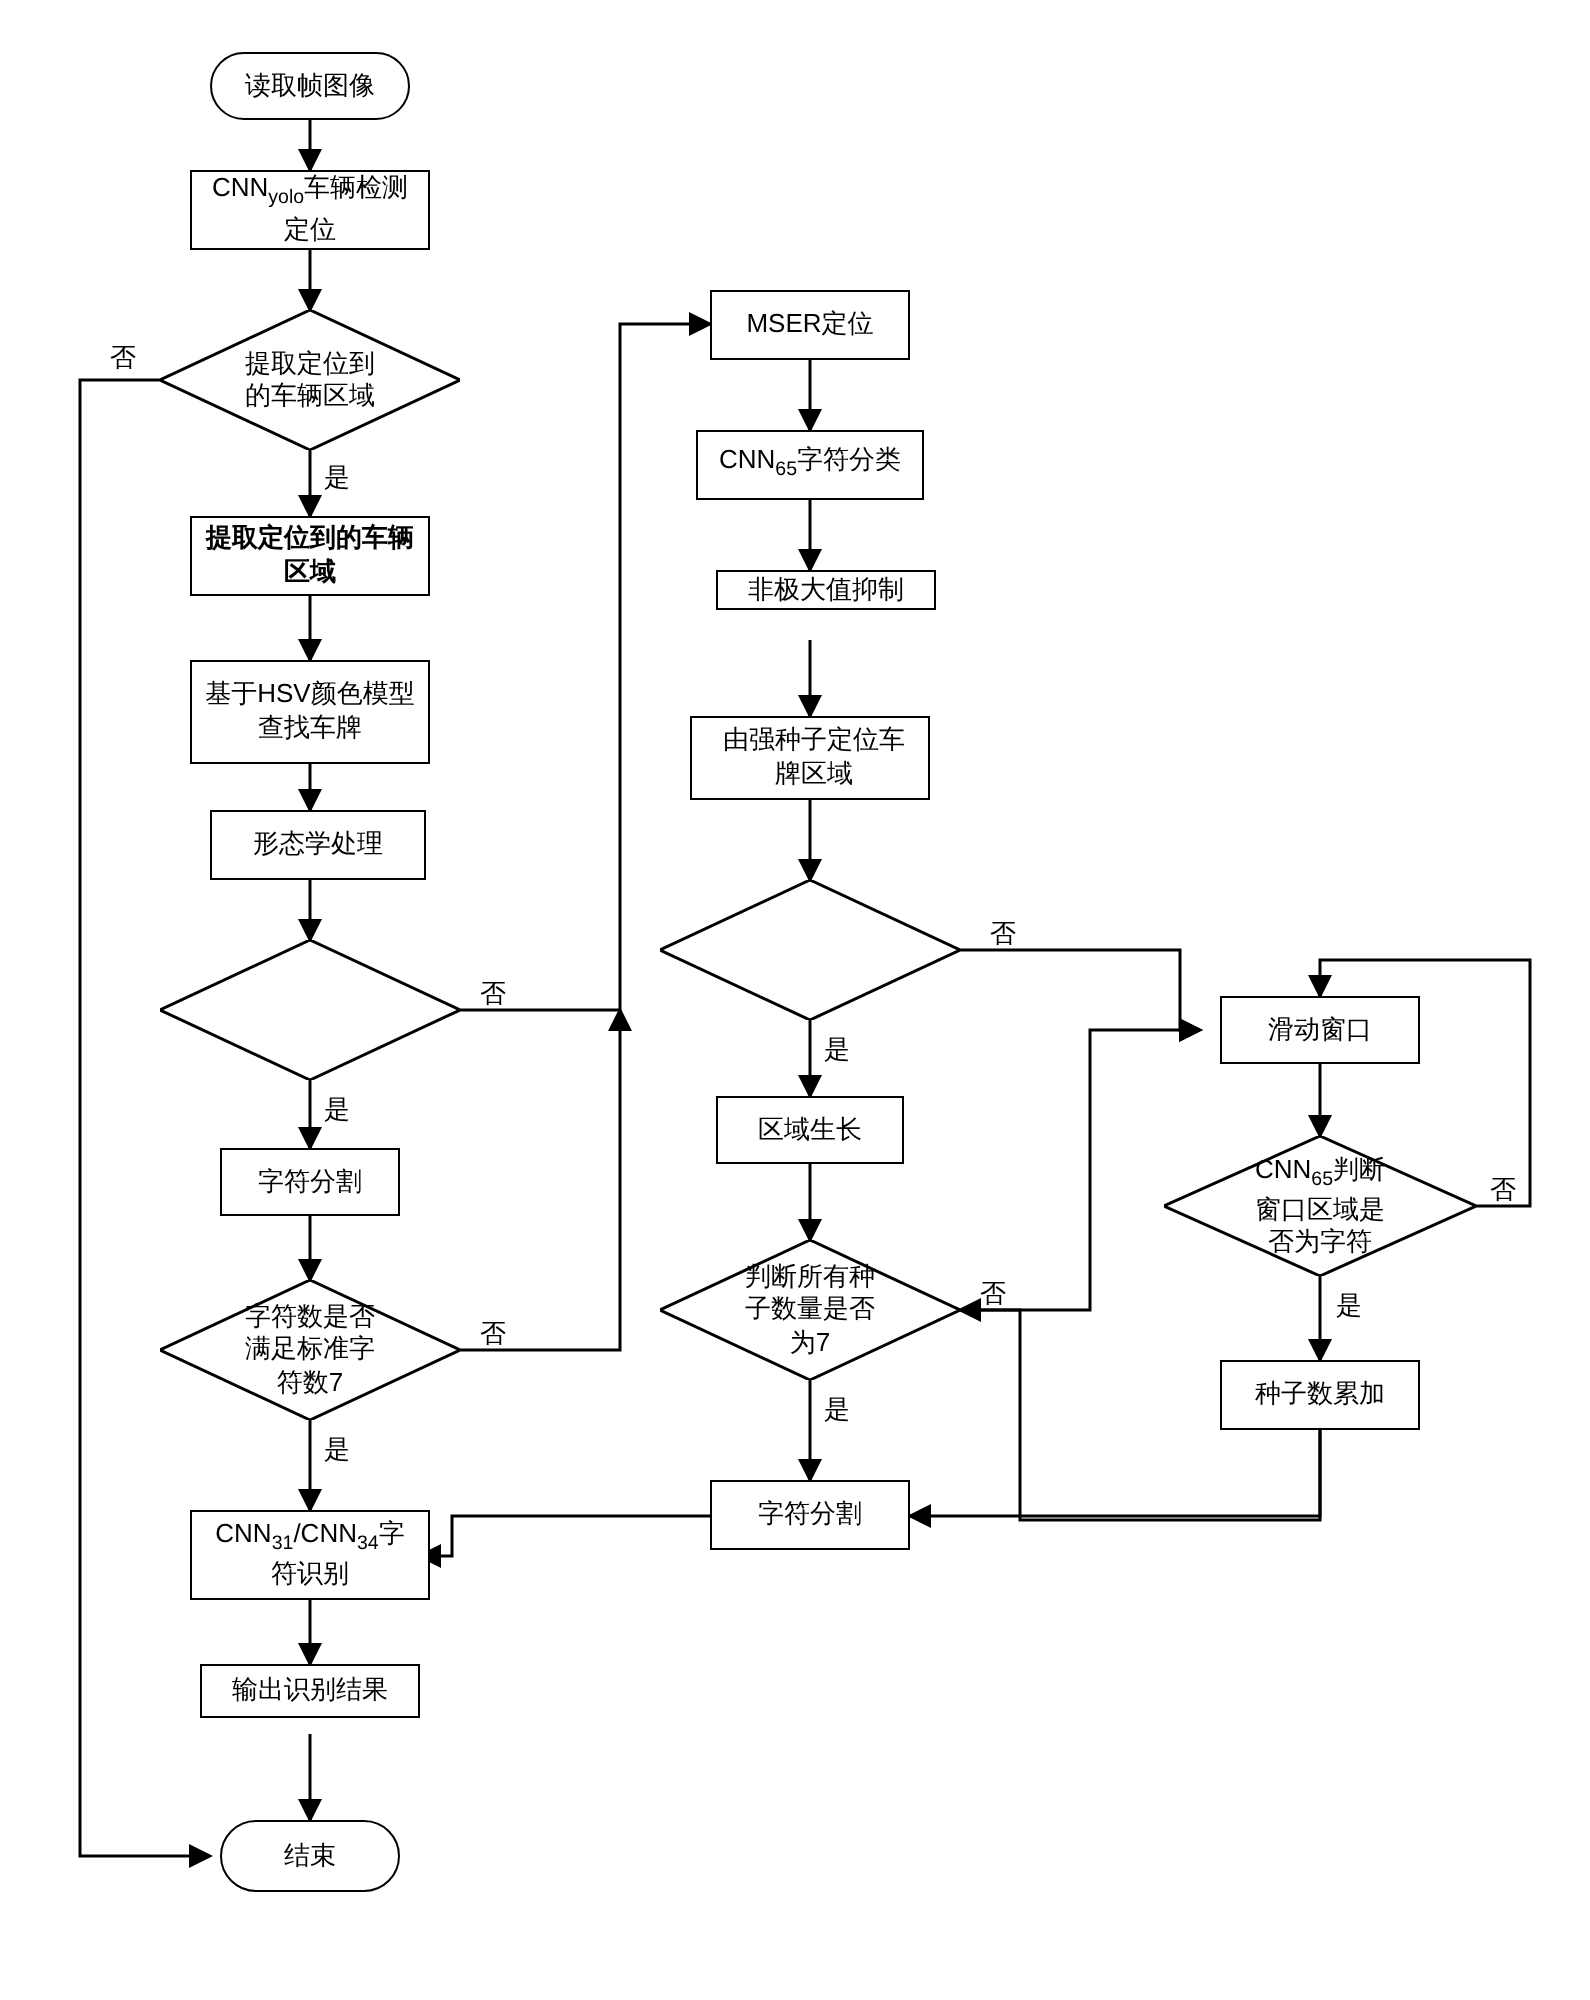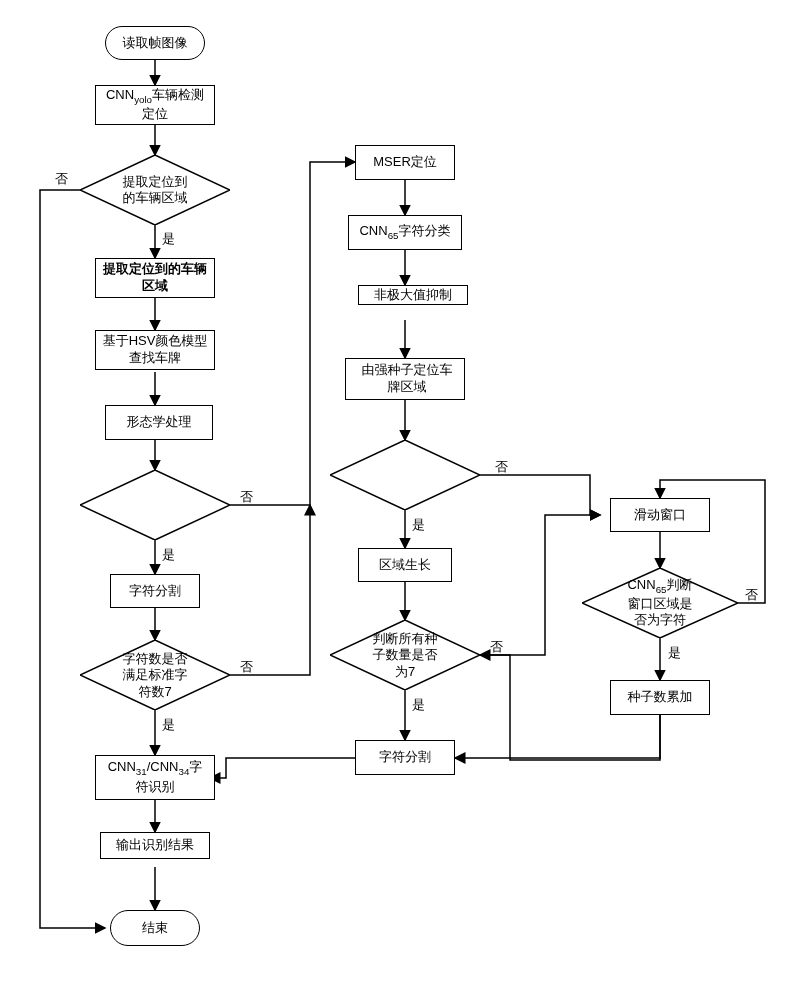--- a/index.html
+++ b/index.html
@@ -113,21 +113,21 @@
   <svg viewBox="0 0 150 70">
       <polygon points="75,0 150,35 75,70 0,35" fill="#fff" stroke="#000" stroke-width="1.5"></polygon>
     </svg>
   <div class="diamond-text">提取定位到的车辆区域</div>
 </div>
 
 <div class="box" style="left:95px; top:258px; width:120px; height:40px;font-weight:bold;">
   <span>提取定位到的车辆区域</span>
 </div>
 
-<div class="box" style="left:95px; top:330px; width:120px; height:40px;">
+<div class="box" style="left:95px; top:330px; width:120px; height:52px;">
   <span>基于HSV颜色模型查找车牌</span>
 </div>
 
 <div class="box" style="left:105px; top:405px; width:108px; height:35px;">
   <span>形态学处理</span>
 </div>
 
 <div class="diamond" style="left:80px; top:470px; width:150px; height:70px;">
   <svg viewBox="0 0 150 70">
       <polygon points="75,0 150,35 75,70 0,35" fill="#fff" stroke="#000" stroke-width="1.5"></polygon>

